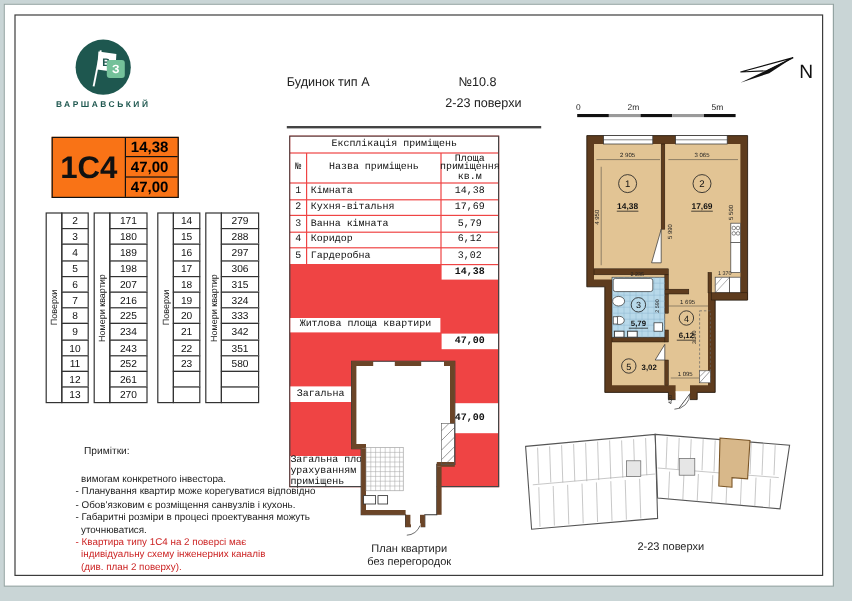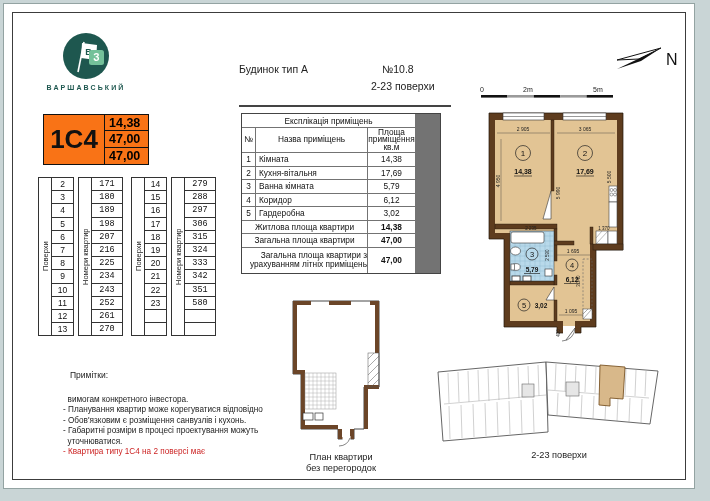--- a/index.html
+++ b/index.html
@@ -16,36 +16,36 @@
   .card-vals { width:44px; border-left:1.5px solid #111; display:flex; flex-direction:column; }
   .card-vals > div { height:16.33px; border-bottom:1px solid #111; font-size:12.5px; font-weight:bold; padding-left:4px; display:flex; align-items:center; }
   .card-vals > div:last-child { border-bottom:none; }
 
   .ft-wrap { left:34px; top:173px; display:flex; }
   .ft-group { display:flex; }
   .ft-vlabel { width:14px; height:159px; border:1px solid #333; display:flex; align-items:center; justify-content:center; writing-mode:vertical-rl; transform:rotate(180deg); font-size:7.5px; color:#222; }
   .ft-col { display:flex; flex-direction:column; margin-left:-1px; }
   .ft-cell { border:1px solid #333; margin-top:-1px; height:14.2px; display:flex; align-items:center; justify-content:center; font-size:8.5px; color:#111; background:#fff; }
   .ft-cell:first-child { margin-top:0; }
-  .w22 { width:23px; } .w31 { width:32px;font-family:Liberation Mono, monospace; }
+  .w22 { width:23px; } .w31 { width:32px; }
   .ft-gap { width:4px; }
   .ft-groupgap { width:8px; }
 
   .h-title { font-size:10.5px; color:#222; }
 
   .sep-line { left:235px; top:101px; width:212px; height:1.5px; background:#444; }
 
-  .ex-table { left:237px; top:109px; display:grid; grid-template-columns:13px 111px 47px; grid-auto-rows:auto; background:#737373; gap:1px; border:1px solid #444; width:200px; }
+  .ex-table { left:237px; top:109px; display:grid; grid-template-columns:13px 111px 47px; grid-auto-rows:auto; background:#ef4444; gap:1px; border:1px solid #444; width:175px;font-family:Liberation Mono, monospace; }
   .ex-table > div { background:#fff; display:flex; align-items:center; font-size:8.3px; color:#111; }
   .ex-title { grid-column:1/4; justify-content:center; height:13px; font-size:9.5px; }
   .ex-head { justify-content:center; text-align:center; height:24px; font-size:7px; line-height:7.5px; }
   .ex-no { justify-content:center; height:12.5px; }
   .ex-name { padding-left:3px; height:12.5px; }
   .ex-area { justify-content:center; height:12.5px; }
-  .ex-sumlabel { grid-column:1/3; justify-content:center; text-align:right; }
+  .ex-sumlabel { grid-column:1/3; justify-content:center; text-align:left;margin-top:44px; }
   .ex-sumval { justify-content:center; font-weight:bold; }
   .h12 { height:12.5px; } .h25 { height:25px; font-size:8.3px; line-height:9px; }
 
   .notes { left:59px; top:366px; }
   .notes-title { font-size:8.5px; color:#222; margin-left:7px; margin-bottom:15px; }
   .note-line { font-size:8.2px; line-height:10.4px; color:#222; white-space:pre; }
   .note-line.red { color:#cc2424; }
 
   .caption { text-align:center; font-size:9.2px; color:#222; line-height:11px; }
 </style>
@@ -369,14 +369,16 @@
   <div class="abs caption" style="left:480px; top:446px; width:150px;">2-23 поверхи</div>
 
   <div class="abs notes">
     <div class="notes-title">Примітки:</div>
     <div class="note-line">  вимогам конкретного інвестора.</div>
     <div class="note-line">- Планування квартир може корегуватися відповідно</div>
     <div class="note-line">- Обов'язковим є розміщення санвузлів і кухонь.</div>
     <div class="note-line">- Габаритні розміри в процесі проектування можуть</div>
     <div class="note-line">  уточнюватися.</div>
     <div class="note-line red">- Квартира типу 1С4 на 2 поверсі має</div>
+    <div class="note-line red">  індивідуальну схему інженерних каналів</div>
+    <div class="note-line red">  (див. план 2 поверху).</div>
   </div>
 </div>
 
 </body></html>

